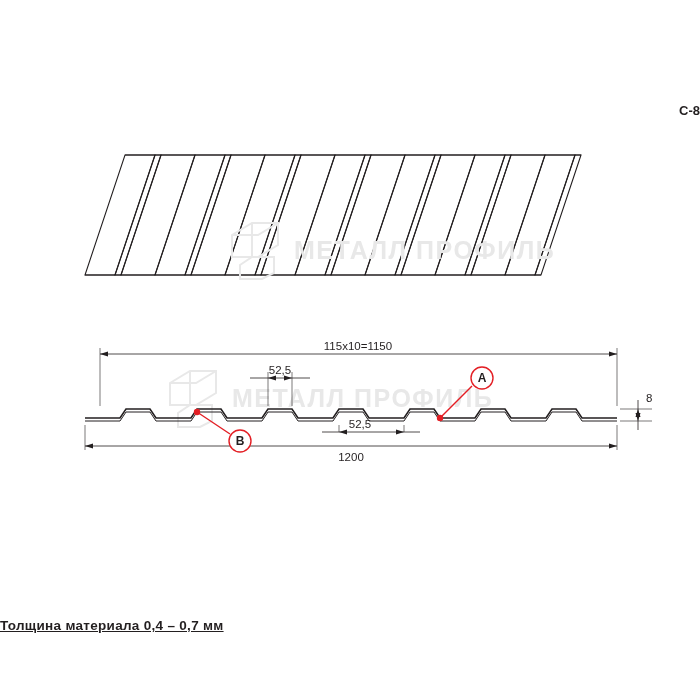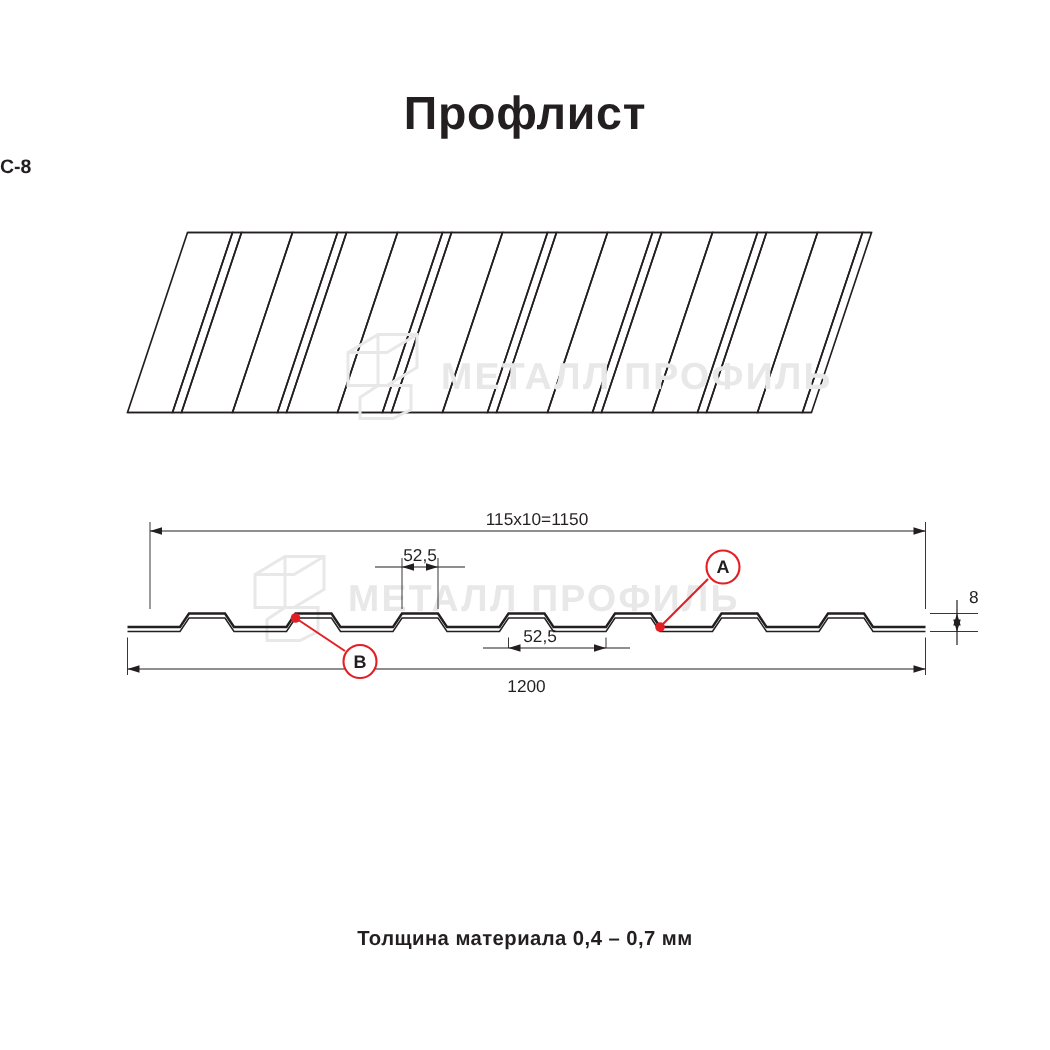--- a/index.html
+++ b/index.html
@@ -29,35 +29,35 @@
     font-size: 31px;
     font-weight: bold;
     letter-spacing: 0.5px;
     color: #231f20;
   }
   .subtitle {
     position: absolute;
     top: 103px;
     left: 0;
     width: 700px;
-    text-align: left;
+    text-align: right;
     font-size: 13px;
     font-weight: bold;
     color: #231f20;
   }
   .footnote {
     position: absolute;
     top: 618px;
     left: 0;
     width: 700px;
-    text-align: center;
     font-size: 13.5px;
     font-weight: bold;
     letter-spacing: 0.3px;
     color: #231f20;
+    text-decoration: underline;
   }
   .iso-wrap {
     position: absolute;
     top: 140px;
     left: 70px;
     width: 560px;
     height: 175px;
   }
   .section-wrap {
     position: absolute;
@@ -96,21 +96,20 @@
     font-family: "Liberation Sans", sans-serif;
     font-size: 11.5px;
     fill: #231f20;
   }
 </style>
 </head>
 <body>
 
 <div class="page">
 
-  <div class="title">Профлист</div>
   <div class="subtitle">С-8</div>
 
   <div class="iso-wrap">
     <svg width="560" height="175" viewBox="0 0 560 175">
       <g fill="none" stroke="#231f20" stroke-width="1.1" stroke-linejoin="miter">
 
         <path d="M 30 15 L 60 15 L 20 135 L -10 135 Z" transform="translate(25,0)"></path>
         <path d="M 60 15 L 66 15 L 26 135 L 20 135 Z" transform="translate(25,0)"></path>
         <path d="M 66 15 L 100 15 L 60 135 L 26 135 Z" transform="translate(25,0)"></path>
 

